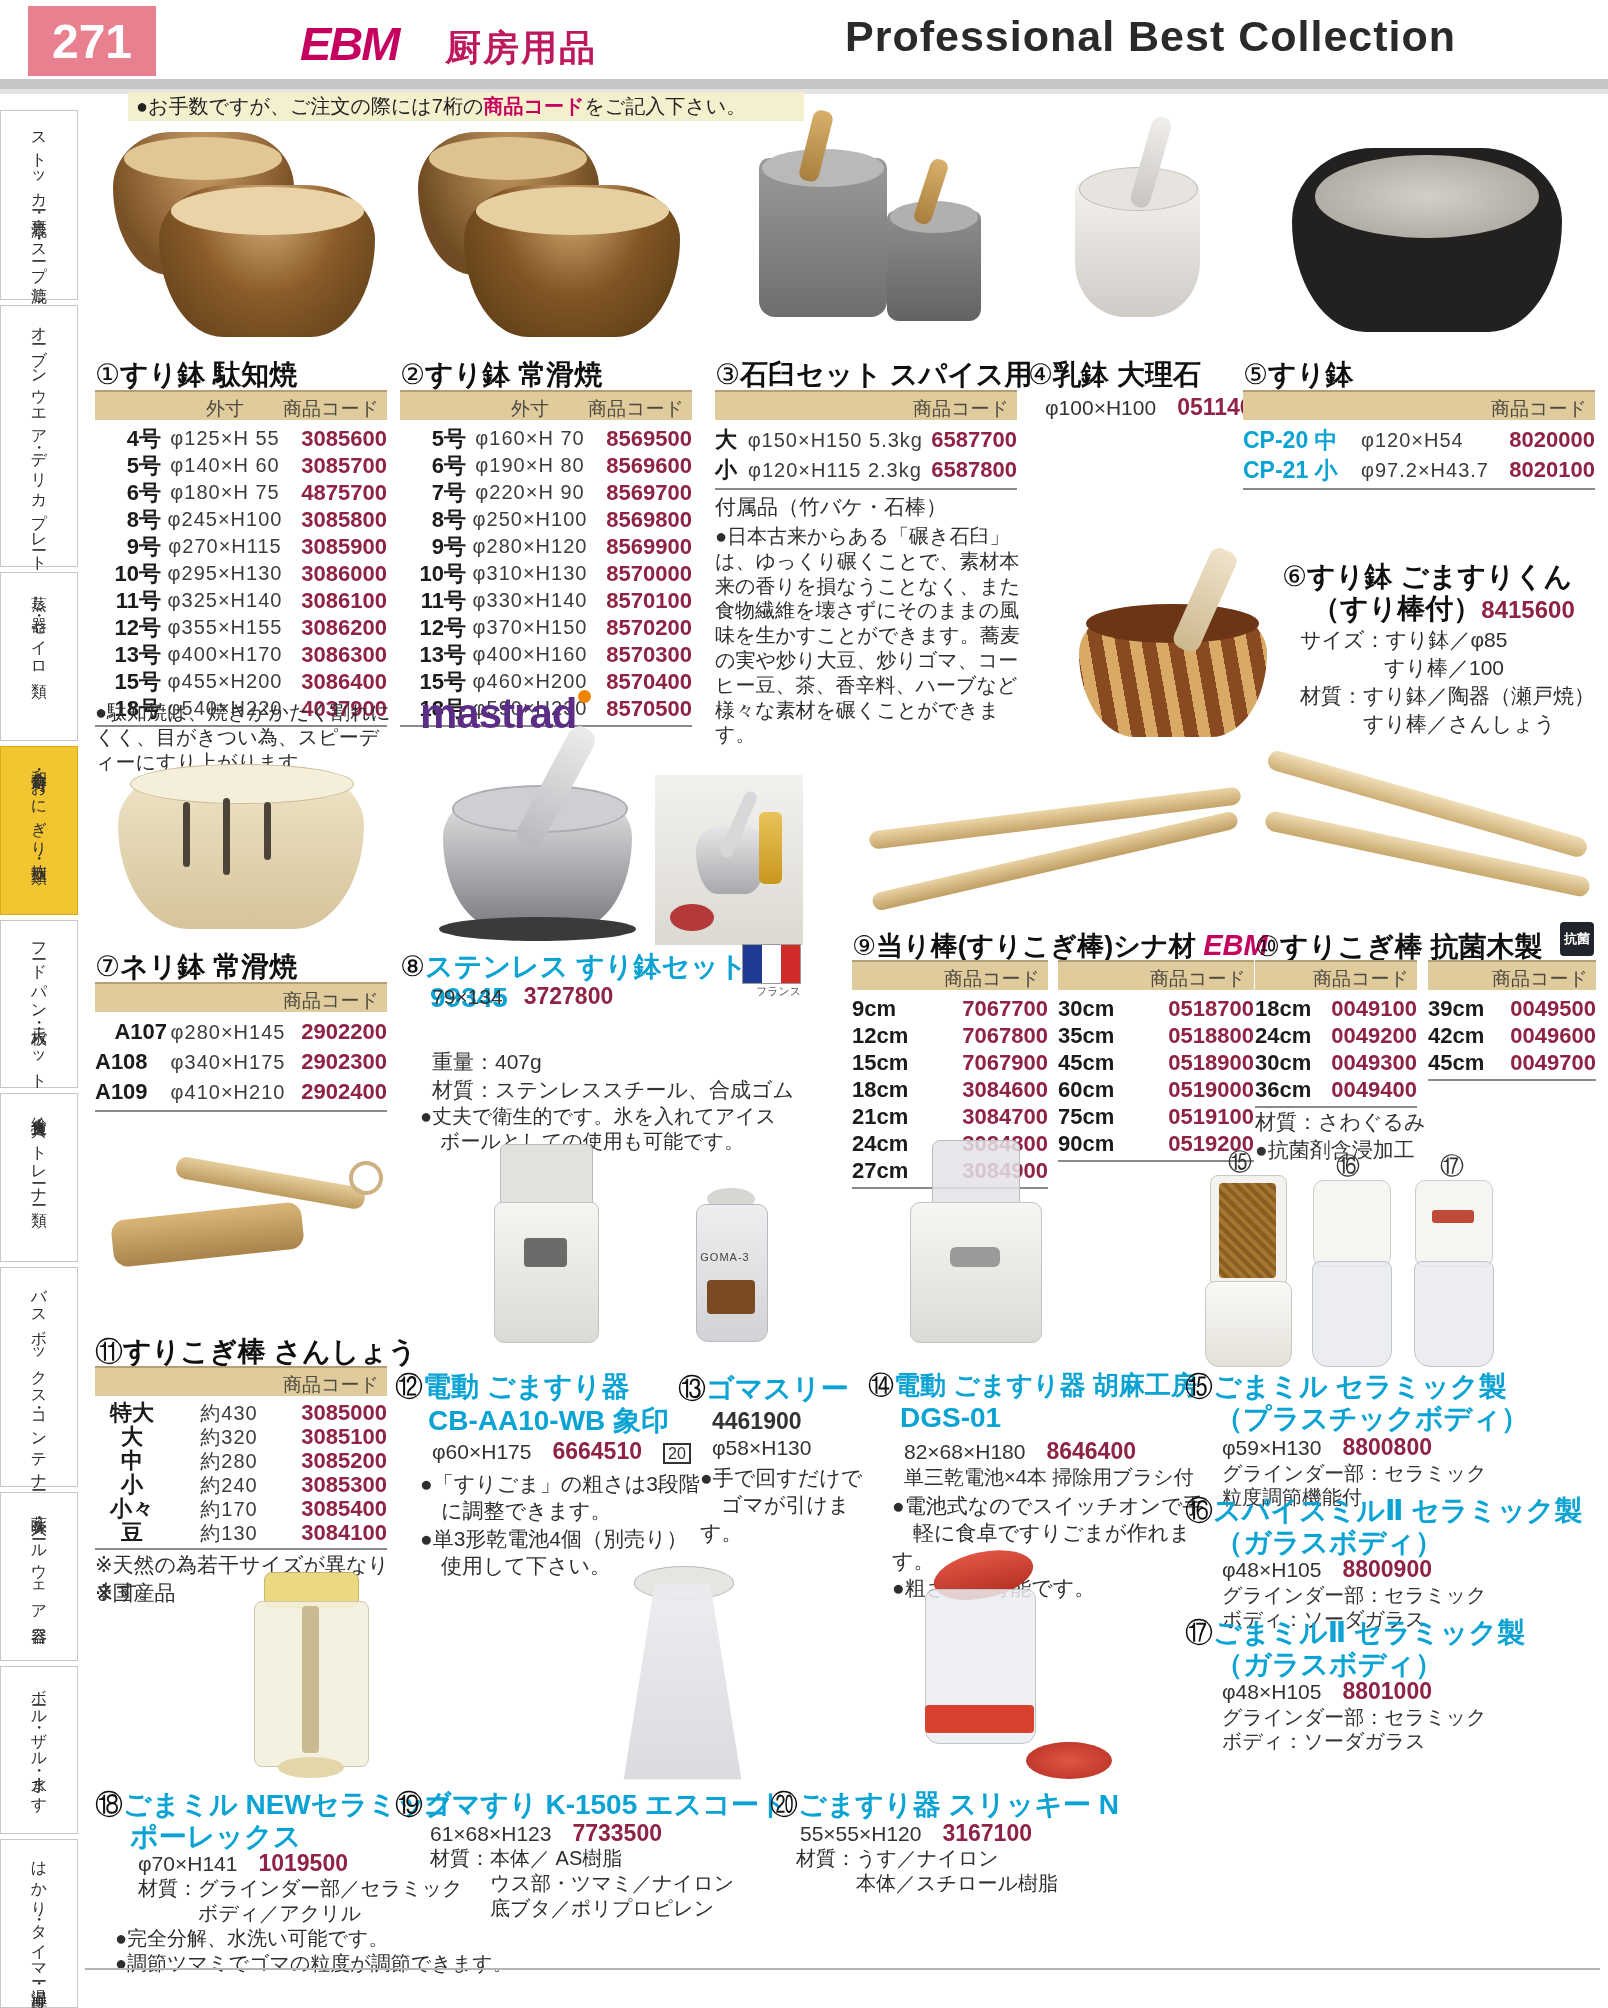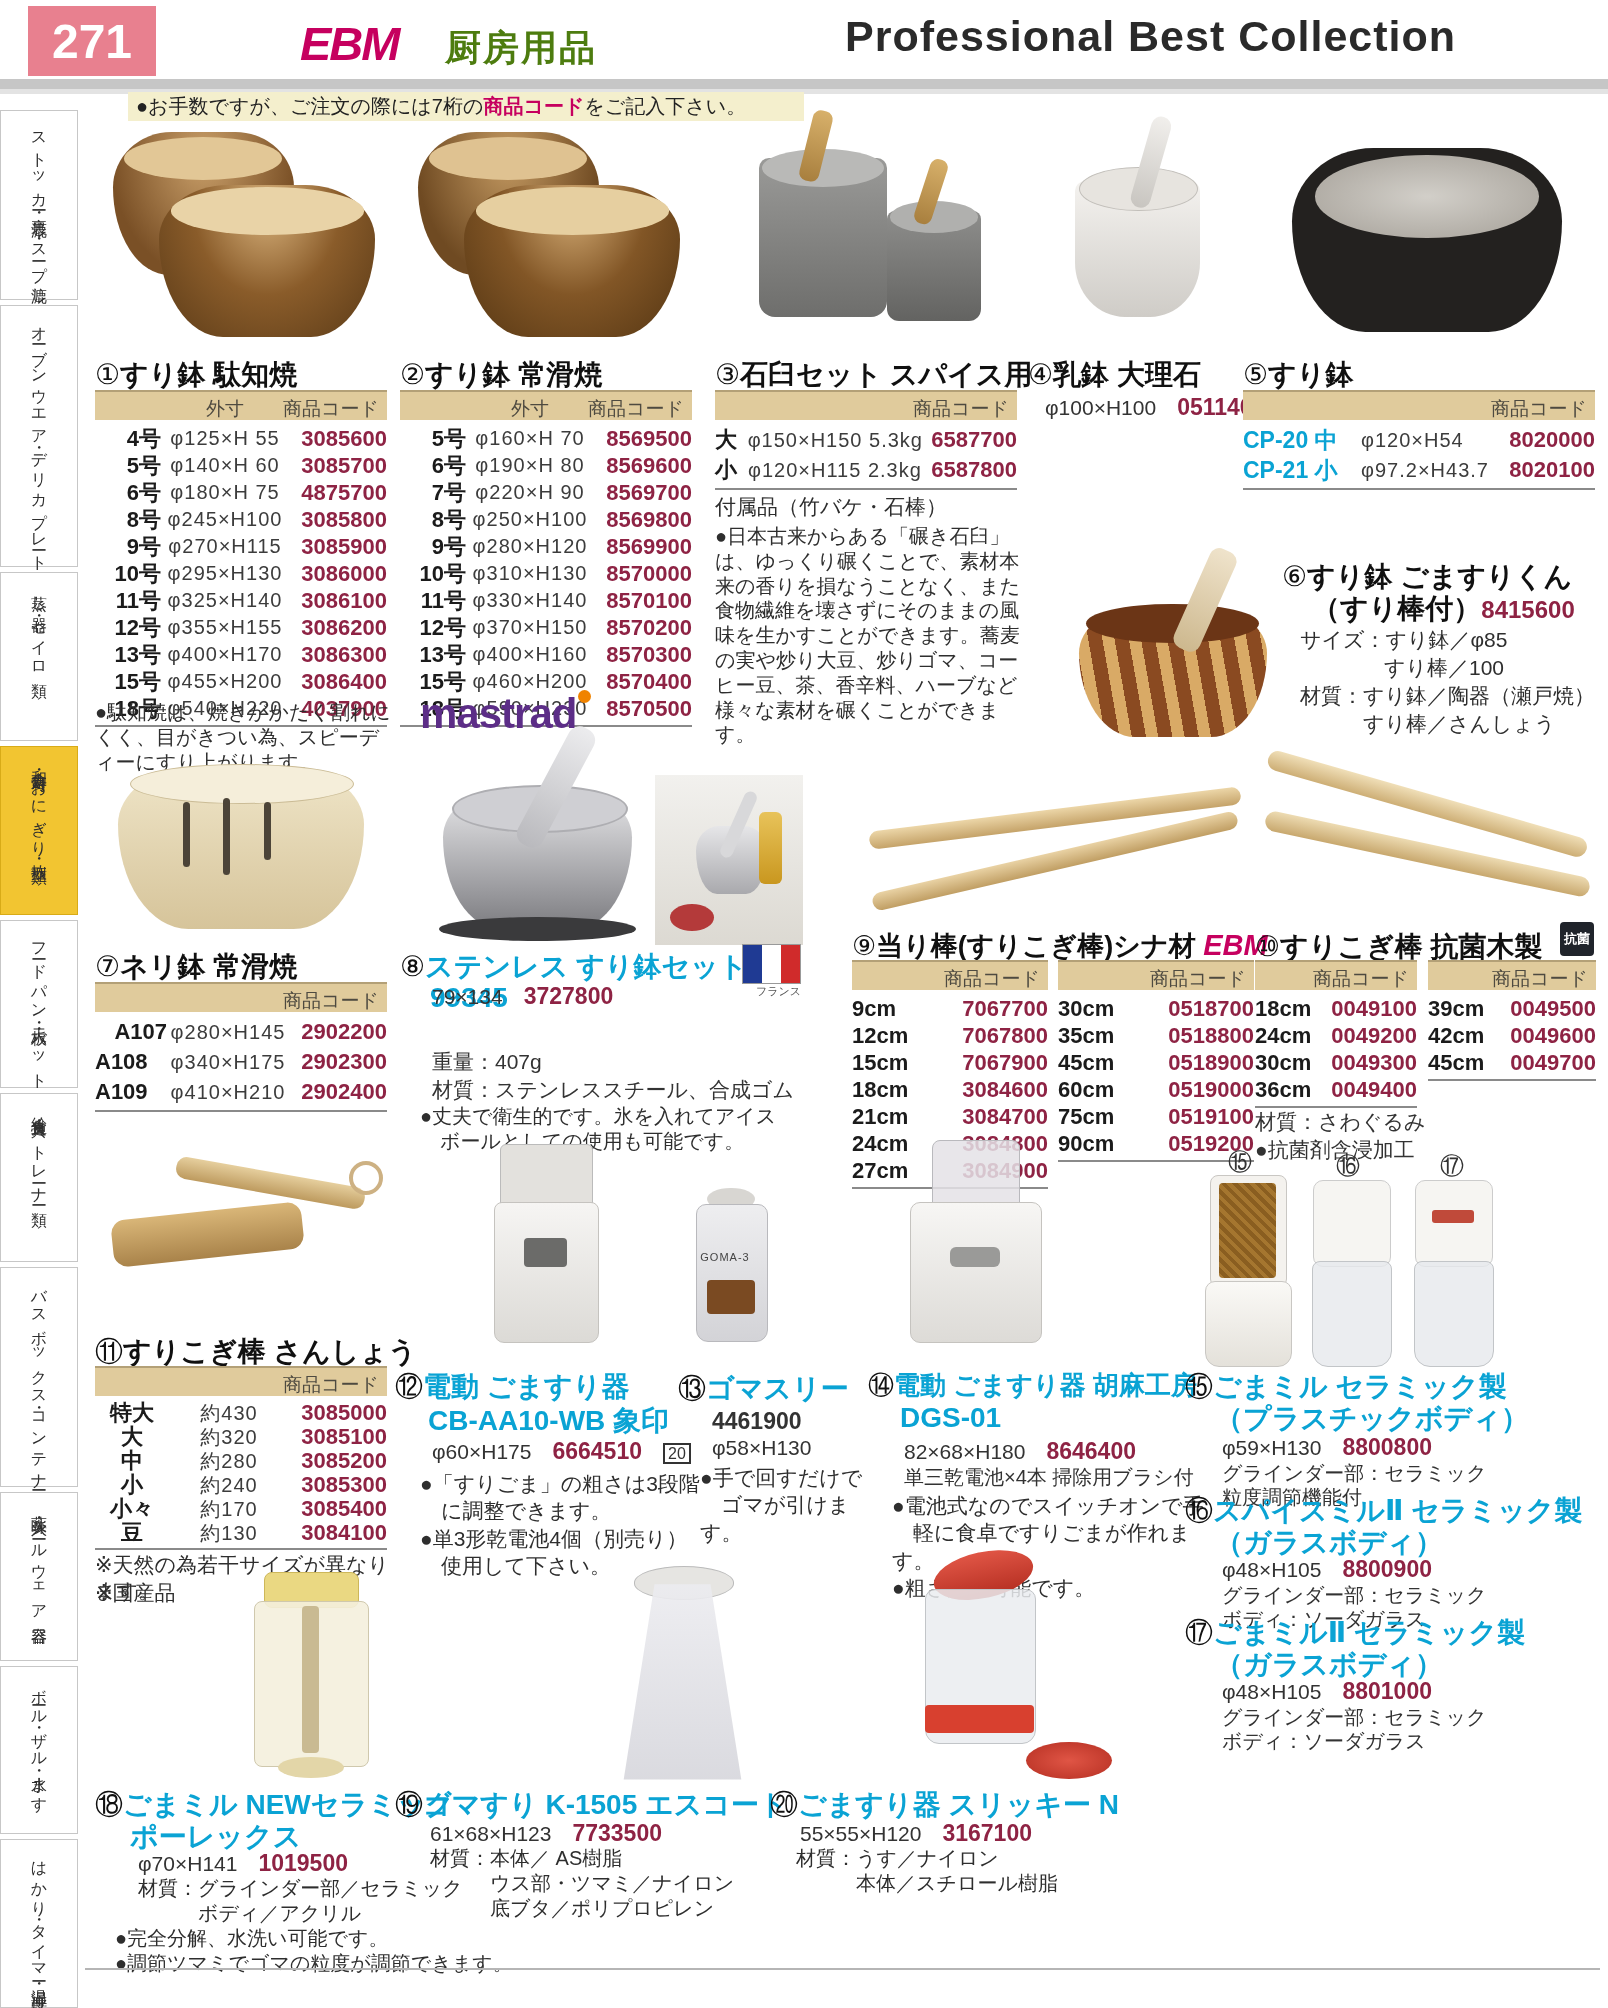--- a/index.html
+++ b/index.html
@@ -5,21 +5,21 @@
   html,body{margin:0;padding:0;background:#ffffff;font-family:"Liberation Sans","DejaVu Sans",sans-serif;}
   .page{position:relative;width:1608px;height:2008px;background:#fff;overflow:hidden;}
   .abs{position:absolute;}
 
   
   .pagenum{position:absolute;left:28px;top:6px;width:128px;height:70px;background:#e8808f;color:#fff;
            font-size:48px;font-weight:bold;display:flex;align-items:center;justify-content:center;z-index:5;}
   .grayband1{position:absolute;left:0;top:79px;width:1608px;height:10px;background:#c6c6c6;}
   .grayband2{position:absolute;left:0;top:89px;width:1608px;height:5px;background:#e3e3e3;}
   .ebm-logo{position:absolute;left:300px;top:16px;font-size:47px;font-weight:bold;font-style:italic;color:#c6005f;letter-spacing:-2px;}
-  .brand-cat{position:absolute;left:445px;top:24px;font-size:36px;font-weight:bold;color:#4d7c0f;letter-spacing:2px;}
+  .brand-cat{position:absolute;left:445px;top:24px;font-size:36px;font-weight:bold;color:#be185d;letter-spacing:2px;}
   .collection{position:absolute;left:845px;top:12px;font-size:43px;font-weight:bold;color:#2a2a2a;letter-spacing:1px;}
   .notebar{position:absolute;left:128px;top:92px;width:668px;height:29px;background:#f4efcd;
            display:flex;align-items:center;padding-left:8px;font-size:20px;color:#222;}
   .notebar .em{color:#c6005f;font-weight:bold;}
 
   
   .sidebar{position:absolute;left:0;top:110px;width:78px;height:1898px;display:flex;flex-direction:column;gap:5px;}
   .side-item{flex:1;border:1px solid #c7c7c7;background:#fff;display:flex;align-items:flex-start;justify-content:center;padding-top:10px;}
   .side-item.active{background:#f2c531;border-color:#d8ab17;}
   .side-item span{writing-mode:vertical-rl;text-orientation:upright;font-size:16px;color:#2e2e2e;line-height:1.25;letter-spacing:2px;max-height:100%;}

